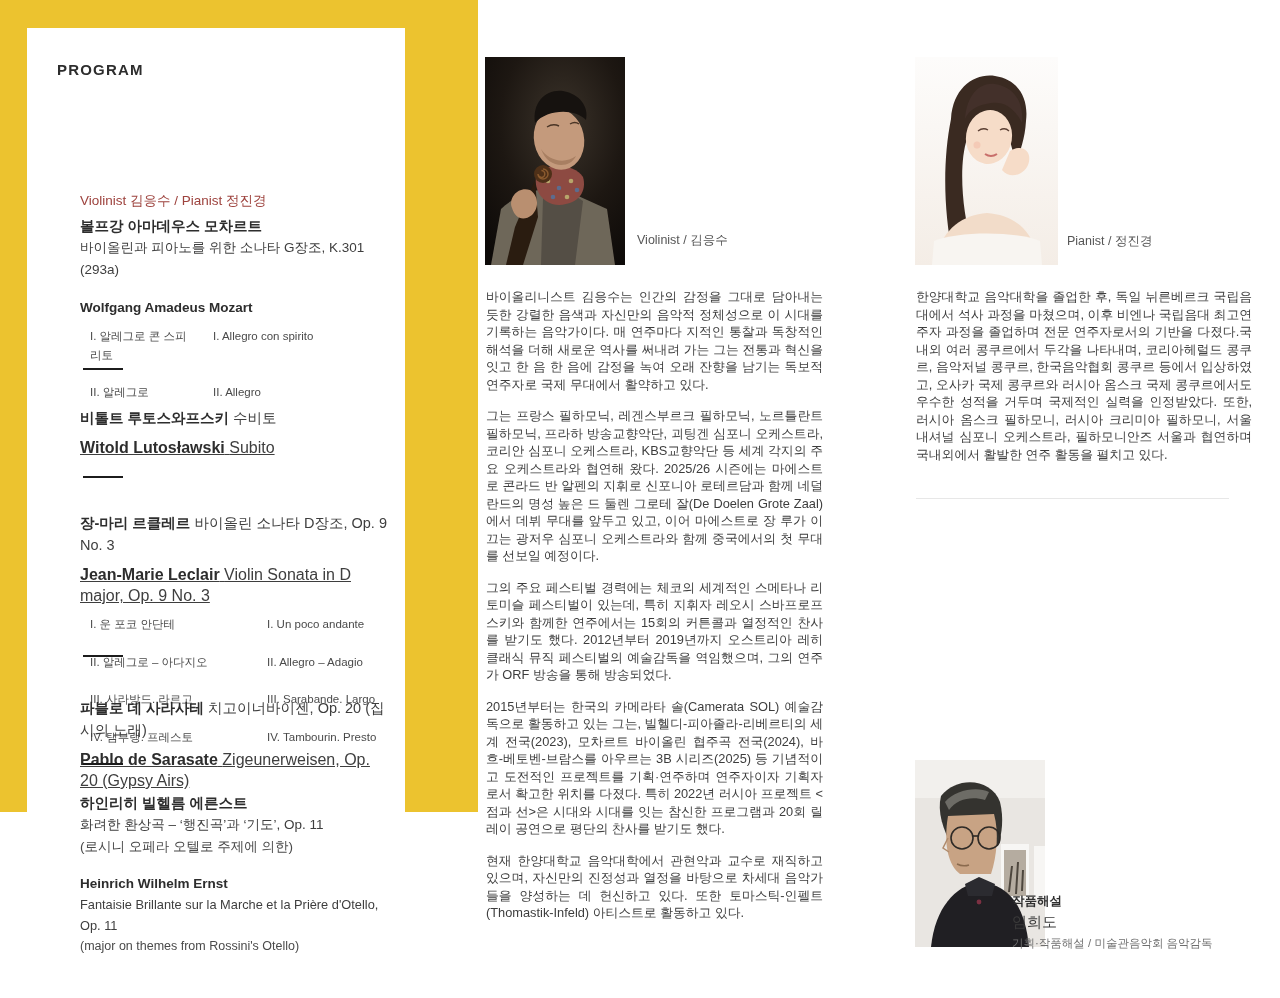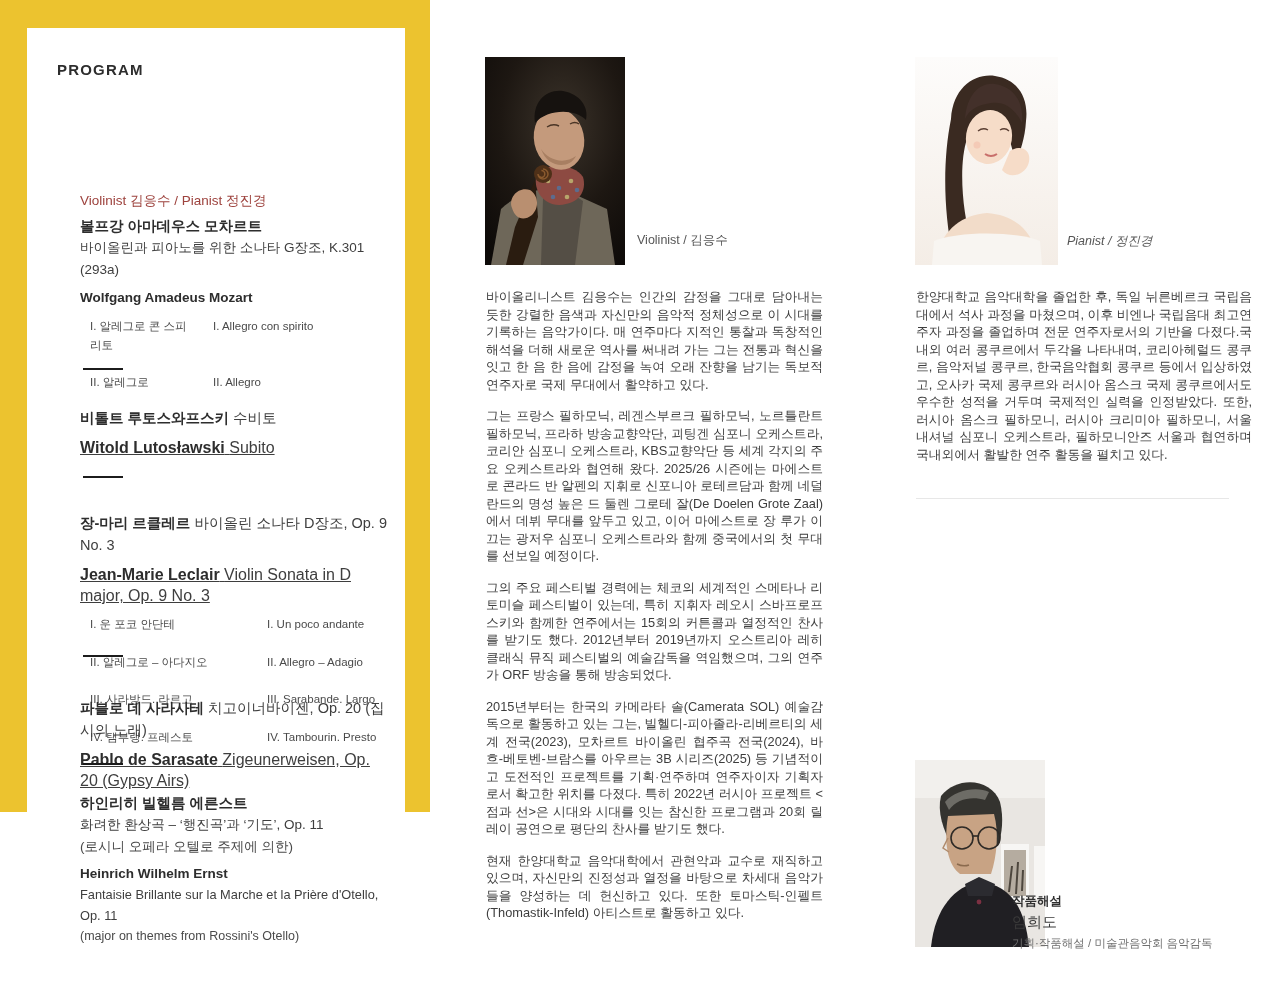--- a/index.html
+++ b/index.html
@@ -2,30 +2,30 @@
 <html><head>
 <meta charset="utf-8">
 <style>
   html,body{margin:0;padding:0;background:#ffffff;}
   body{width:1280px;height:998px;position:relative;overflow:hidden;
        font-family:"Liberation Sans", sans-serif;color:#3c3c3c;
        -webkit-font-smoothing:antialiased;}
   .abs{position:absolute;}
 
   
-  .frame{left:0;top:0;width:430px;height:812px;background:#ecc32f;}
+  .frame{left:0;top:0;width:430px;height:812px;background:#ecc32f;padding-left:48px;}
   .panel{left:27px;top:28px;width:378px;height:940px;background:#ffffff;position:absolute;}
   .prog-heading{left:30px;top:33px;font-size:15px;letter-spacing:1.2px;
                 font-weight:600;color:#2d2d2d;}
   .performers{left:53px;top:164px;font-size:13.5px;color:#9d423d;}
   .piece{left:53px;width:312px;}
   .kr-c{font-size:14.5px;font-weight:700;color:#2d2d2d;line-height:22px;}
   .kr-t{font-size:13.5px;color:#3e3e3e;line-height:22px;}
   .kr-sub{font-size:13.5px;color:#4a4a4a;line-height:21px;}
-  .en-c{font-size:13.5px;font-weight:700;color:#2d2d2d;line-height:21px;margin-top:6px;}
+  .en-c{font-size:13.5px;font-weight:700;color:#2d2d2d;line-height:21px;margin-top:16px;}
   .en-t{font-size:12.8px;color:#3e3e3e;line-height:21px;}
   .en-sub{font-size:12.5px;color:#4a4a4a;line-height:20px;}
   .inline-line{font-size:14.5px;line-height:22px;color:#3e3e3e;}
   .inline-line .b{font-weight:700;color:#2d2d2d;}
   .inline-line.en{font-size:16px;line-height:21px;margin-top:8px;text-decoration:underline;}
   .movs{display:grid;margin:9px 0 0 10px;font-size:11.5px;color:#4a4a4a;line-height:18.5px;gap:19px;}
   .movs.cols-moz{grid-template-columns:104px 1fr;}
   .movs.cols-lec{grid-template-columns:158px 1fr;}
   .pdiv{width:40px;height:2px;background:#1c1c1c;left:56px;}
 
@@ -163,21 +163,21 @@
     <path d="M17 208 L19 184 C42 174 102 174 125 184 L127 208 Z" fill="#f8f5f1"></path>
     <ellipse cx="74" cy="80" rx="23" ry="27" fill="#f6dcc8" transform="rotate(9 74 80)"></ellipse>
     <path d="M95 94 C108 86 118 95 113 108 C108 119 94 122 87 113 Z" fill="#f6dcc8"></path>
     <path d="M50 62 C52 36 66 25 80 27 C99 30 109 45 107 66 C99 50 88 44 76 46 C62 48 54 53 50 62 Z" fill="#43302a"></path>
     <path d="M63 74 q5 -4 10 -1" stroke="#5a3f33" stroke-width="1.3" fill="none"></path>
     <path d="M85 73 q5 -3 9 1" stroke="#5a3f33" stroke-width="1.3" fill="none"></path>
     <path d="M70 97 q6 4 12 0" stroke="#c86f6b" stroke-width="2" fill="none"></path>
     <circle cx="62" cy="88" r="3.5" fill="#f3c2ae" opacity="0.7"></circle>
   </svg>
 </div>
-<div class="abs caption" style="left:1067px;top:233px;font-style:italic;">Pianist / 정진경</div>
+<div class="abs caption" style="left:1067px;top:233px;">Pianist / 정진경</div>
 
 <div class="abs bio" style="left:916px;top:288px;width:336px;">
   <p>한양대학교 음악대학을 졸업한 후, 독일 뉘른베르크 국립음대에서 석사 과정을 마쳤으며, 이후 비엔나 국립음대 최고연주자 과정을 졸업하며 전문 연주자로서의 기반을 다졌다.국내외 여러 콩쿠르에서 두각을 나타내며, 코리아헤럴드 콩쿠르, 음악저널 콩쿠르, 한국음악협회 콩쿠르 등에서 입상하였고, 오사카 국제 콩쿠르와 러시아 옴스크 국제 콩쿠르에서도 우수한 성적을 거두며 국제적인 실력을 인정받았다. 또한, 러시아 옴스크 필하모니, 러시아 크리미아 필하모니, 서울 내셔널 심포니 오케스트라, 필하모니안즈 서울과 협연하며 국내외에서 활발한 연주 활동을 펼치고 있다.</p>
 </div>
 
 <div class="abs divider-light" style="left:916px;top:498px;width:313px;"></div>
 
 <div class="abs" style="left:915px;top:760px;width:130px;height:187px;">
   <svg class="photo" width="130" height="187" viewBox="0 0 130 187">
     <rect width="130" height="187" fill="#e9e6e2"></rect>

